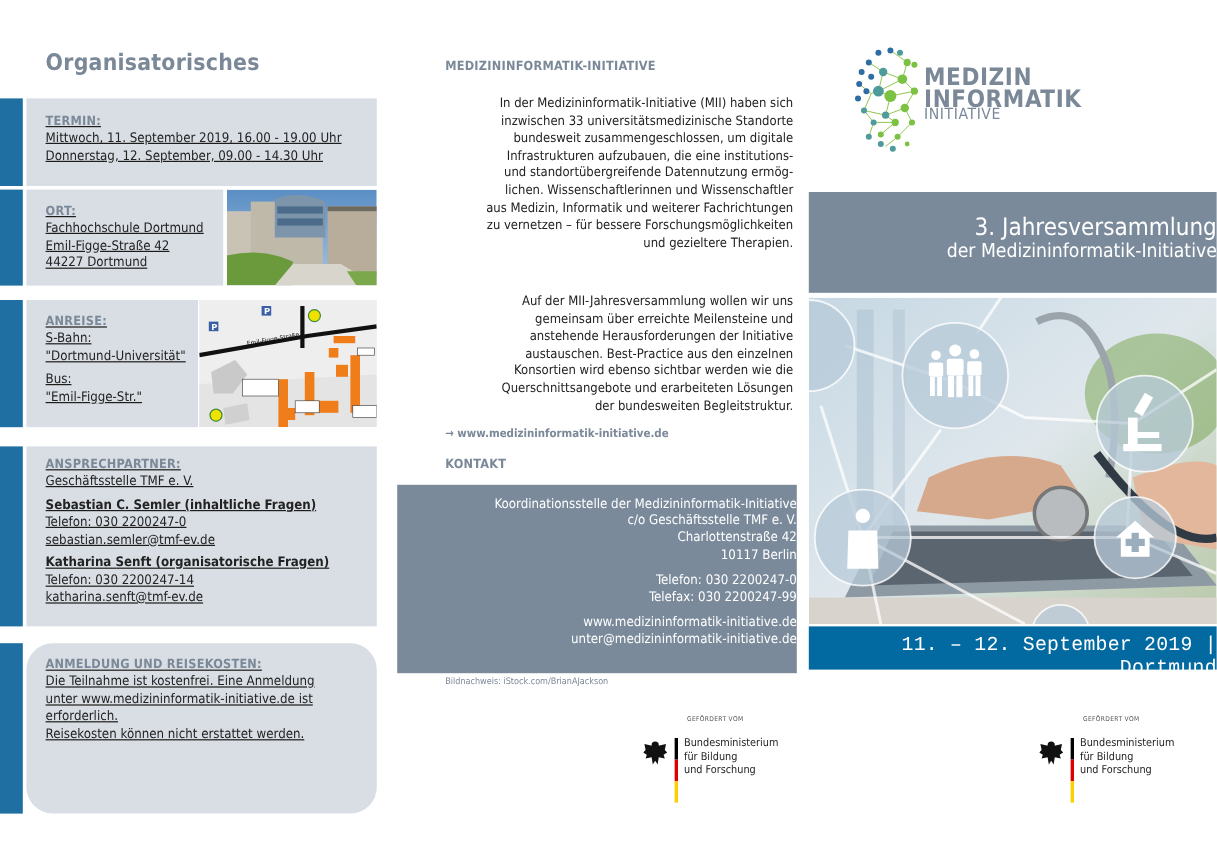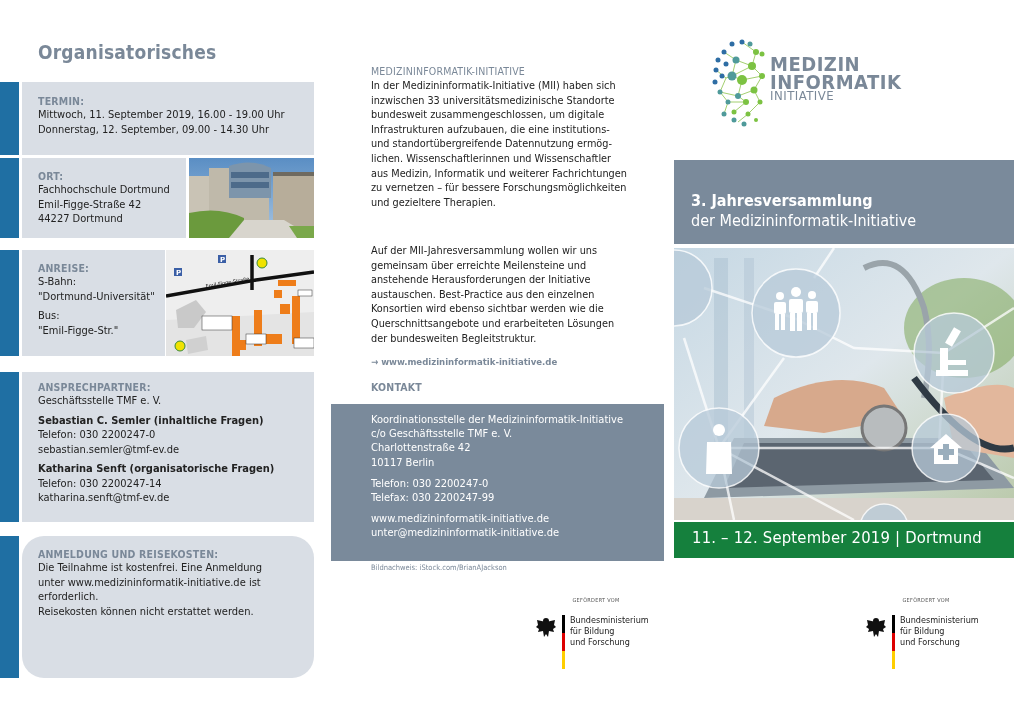--- a/index.html
+++ b/index.html
@@ -1,33 +1,33 @@
 <!DOCTYPE html>
 <html><head>
 <meta charset="utf-8">
 <style>
   * { box-sizing: border-box; margin: 0; padding: 0; }
   html, body { width: 1014px; height: 719px; background: #ffffff; overflow: hidden; }
   body { position: relative; font-family: "DejaVu Sans Condensed", "Liberation Sans", "DejaVu Sans", sans-serif; color: #1d1d1b; }
 
-  .abs { position: absolute; }
+  .abs { position: absolute; text-align: right; }
 
   
   .org-title { left: 38px; top: 41px; font-size: 19px; font-weight: bold; color: #7a8898; letter-spacing: 0.2px; }
-  .box { position: absolute; left: 22px; width: 292px; background: #d9dee5; padding: 8px 0 0 16px; }
+  .box { position: absolute; left: 22px; width: 292px; background: #d9dee5; padding: 8px 0 0 16px; text-decoration: underline; }
   .stripe { position: absolute; left: 0; width: 19px; background: #1f6fa3; }
   .box .head { font-size: 10.5px; font-weight: bold; color: #7a8898; line-height: 14px; letter-spacing: 0.2px; }
   .box .txt { font-size: 11px; line-height: 14.5px; color: #222; }
   .box .txt b { font-weight: bold; }
   .box .gap { height: 5px; }
 
   .photo { position: absolute; overflow: hidden; }
 
   
-  .mid-head { left: 371px; top: 49px; font-size: 10.5px; font-weight: normal; color: #7a8898; letter-spacing: 0.2px; margin-top: 16px; }
+  .mid-head { left: 371px; top: 49px; font-size: 10.5px; font-weight: bold; color: #7a8898; letter-spacing: 0.2px; }
   .mid-p { left: 371px; width: 290px; font-size: 10.8px; line-height: 14.6px; color: #222; }
   .mid-link { left: 371px; top: 356px; font-size: 9.5px; font-weight: bold; color: #7a8898; }
   .mid-kontakt { left: 371px; top: 381px; font-size: 10.5px; font-weight: bold; color: #7a8898; letter-spacing: 0.2px; }
   .contact-box { left: 331px; top: 404px; width: 333px; height: 157px; background: #7a8a9b; padding: 9px 0 0 40px; color: #ffffff; font-size: 11px; line-height: 14.2px; }
   .contact-box .gap { height: 7px; }
   .credit { left: 371px; top: 563px; font-size: 7.5px; color: #7a8898; }
 
   .funder { position: absolute; width: 120px; height: 80px; }
   .funder .label { position: absolute; left: 0; top: 0; width: 100%; text-align: center; font-size: 5.5px; color: #555; letter-spacing: 0.3px; }
   .funder .eagle { position: absolute; left: 0; top: 20px; width: 20px; height: 22px; }
@@ -35,25 +35,25 @@
   .funder .name { position: absolute; left: 34px; top: 18px; font-size: 9px; line-height: 11px; color: #222; }
 
   
   .logo { left: 712px; top: 36px; width: 170px; height: 92px; }
   .logo-t1, .logo-t2 { position: absolute; left: 58px; font-size: 20px; font-weight: bold; color: #7a8898; letter-spacing: 0.5px; }
   .logo-t1 { top: 16px; }
   .logo-t2 { top: 34px; }
   .logo-t3 { position: absolute; left: 58px; top: 52px; font-size: 13px; color: #7a8898; letter-spacing: 0.5px; }
 
   .title-box { left: 674px; top: 160px; width: 340px; height: 84px; background: #7a8a9b; color: #ffffff; padding: 19px 0 0 17px; }
-  .title-box .t1 { font-size: 16px; font-weight: bold; line-height: 20px; margin-top: 12px; }
+  .title-box .t1 { font-size: 20px; font-weight: normal; line-height: 20px; }
   .title-box .t2 { font-size: 16px; line-height: 20px; }
 
   .hero { left: 674px; top: 248px; width: 340px; height: 272px; overflow: hidden; }
-  .date-bar { left: 674px; top: 522px; width: 340px; height: 36px; background: #15803d; color: #ffffff; font-size: 16.5px; padding: 6px 0 0 18px; letter-spacing: 0.2px; }
+  .date-bar { left: 674px; top: 522px; width: 340px; height: 36px; background: #0369a1; color: #ffffff; font-size: 16.5px; padding: 6px 0 0 18px; letter-spacing: 0.2px; font-family: Liberation Mono, monospace; }
 </style>
 </head>
 <body>
 
 <div class="abs org-title">Organisatorisches</div>
 
 <div class="stripe" style="top:82px;height:73px;"></div>
 <div class="box" style="top:82px;height:73px;padding-top:12px;">
   <div class="head">TERMIN:</div>
   <div class="txt">Mittwoch, 11. September 2019, 16.00 - 19.00 Uhr</div>

